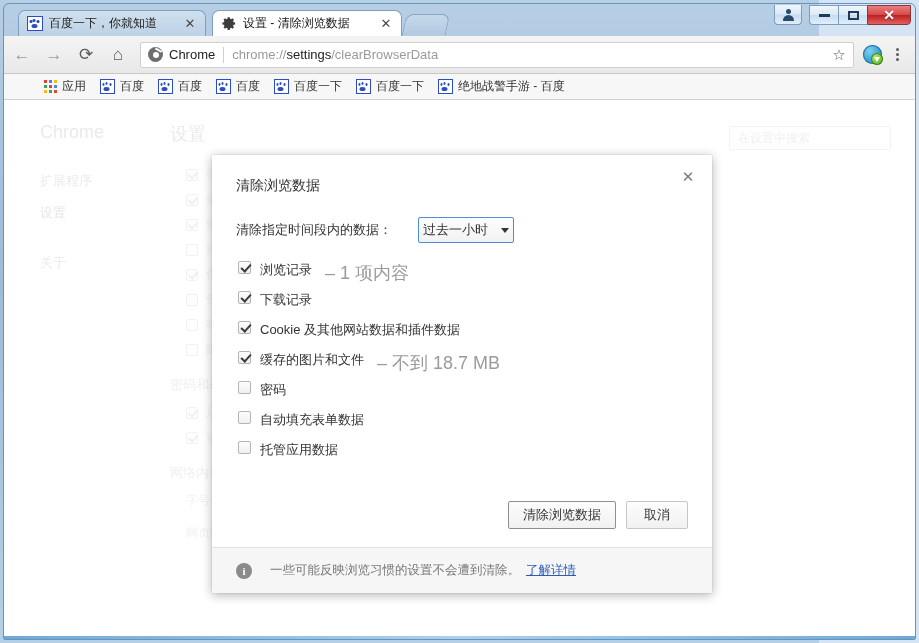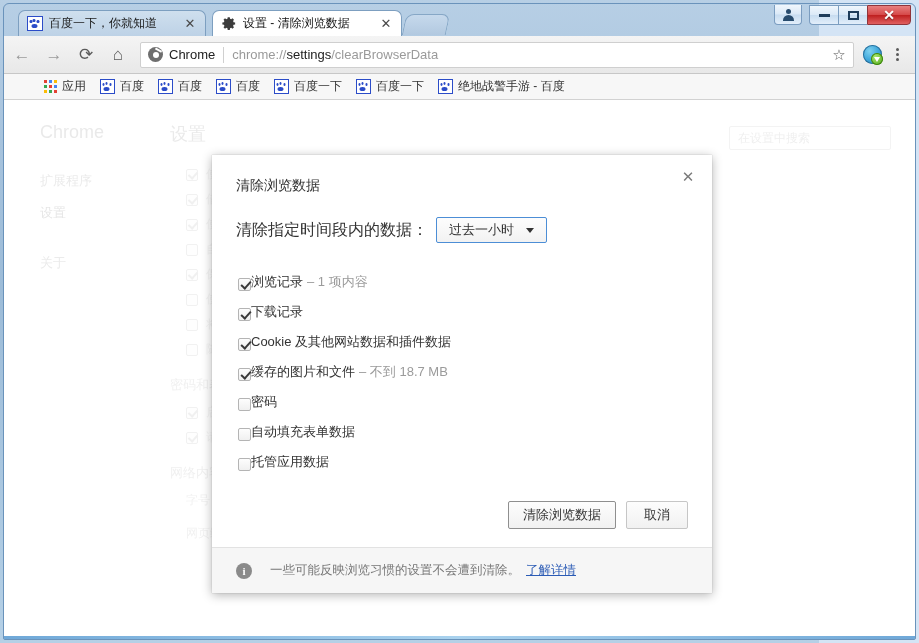--- a/index.html
+++ b/index.html
@@ -294,48 +294,49 @@
     font-size: 13px; color: #333;
   }
   .dlg-body { padding: 20px 24px 16px 24px; position: relative; }
   .dlg-close {
     position: absolute; right: 14px; top: 12px;
     width: 20px; height: 20px; text-align: center; line-height: 20px;
     color: #7a7a7a; font-size: 15px;
   }
   .dlg-title { font-size: 14px; color: #333; margin: 2px 0 22px 0; }
   .period-row { display: flex; align-items: center; gap: 8px; margin-bottom: 18px; }
-  .period-label { font-size: 16px; color: #333; }
+  .period-label { font-size: 13px; color: #333; }
   .period-select {
     min-width: 96px; height: 26px;
     border: 1px solid #4c8ed6; border-radius: 2px;
     background: linear-gradient(to bottom, #fdfdfd, #f2f2f2);
     display: flex; align-items: center; justify-content: space-between;
-    padding: 0 12px; box-sizing: border-box; font-size: 13px; color: #333;
+    padding: 0 4px; box-sizing: border-box; font-size: 13px; color: #333;
     gap: 12px;
+    margin-left: 18px;
   }
   .sel-caret {
     border-left: 4px solid transparent; border-right: 4px solid transparent;
     border-top: 5px solid #333;
   }
-  .cb-row { display: flex; align-items: flex-end; height: 30px; padding-left: 2px; }
+  .cb-row { display: flex; align-items: flex-start; gap: 9px; height: 30px; padding-left: 2px; }
   .cbox {
     width: 13px; height: 13px; flex: 0 0 13px;
     border: 1px solid #b4b4b4; border-radius: 2px;
     background: linear-gradient(to bottom, #fdfdfd, #f0f0f0);
     position: relative; box-sizing: border-box;
   }
   .cbox.on::after {
     content: ""; position: absolute; left: 4px; top: 0px;
     width: 4px; height: 8px;
     border: solid #3a3a3a; border-width: 0 2px 2px 0;
     transform: rotate(42deg);
   }
   .cb-label { font-size: 13px; color: #333; }
-  .cb-sub { font-size: 13px; color: #9b9b9b; margin-left: 4px; }
+  .cb-sub { font-size: 18px; color: #9b9b9b; margin-left: 4px; }
   .dlg-actions {
     display: flex; justify-content: flex-end; gap: 10px;
     padding: 14px 24px 18px 24px;
   }
   .btn {
     min-width: 62px; height: 28px;
     padding: 0 14px;
     border: 1px solid #c6c6c6; border-radius: 2px;
     background: linear-gradient(to bottom, #fdfdfd, #f1f1f1);
     font-size: 13px; color: #333;

